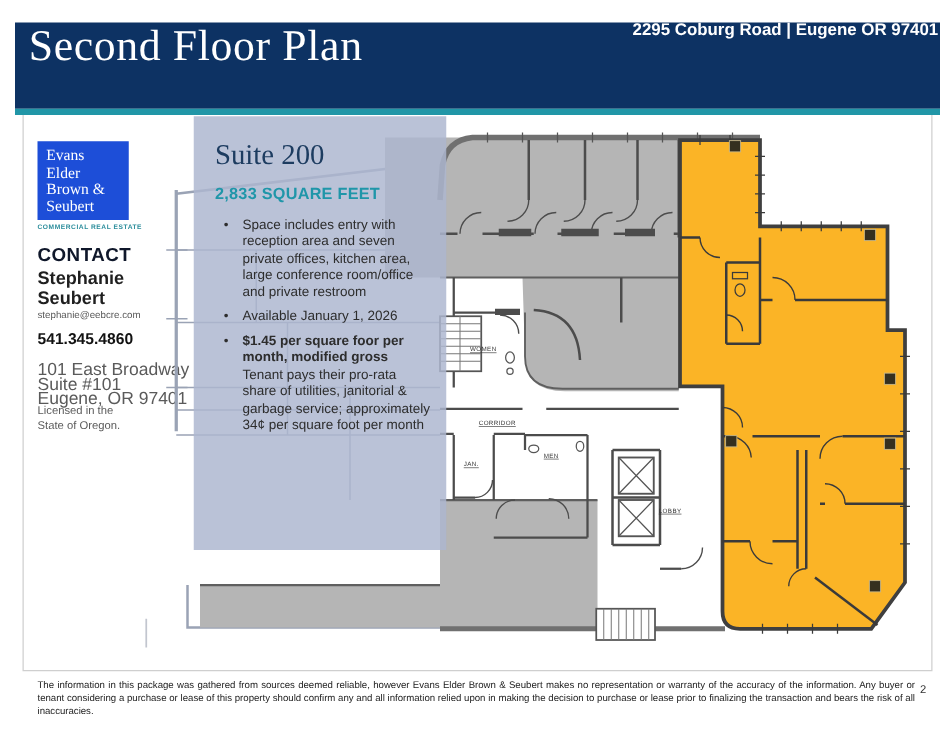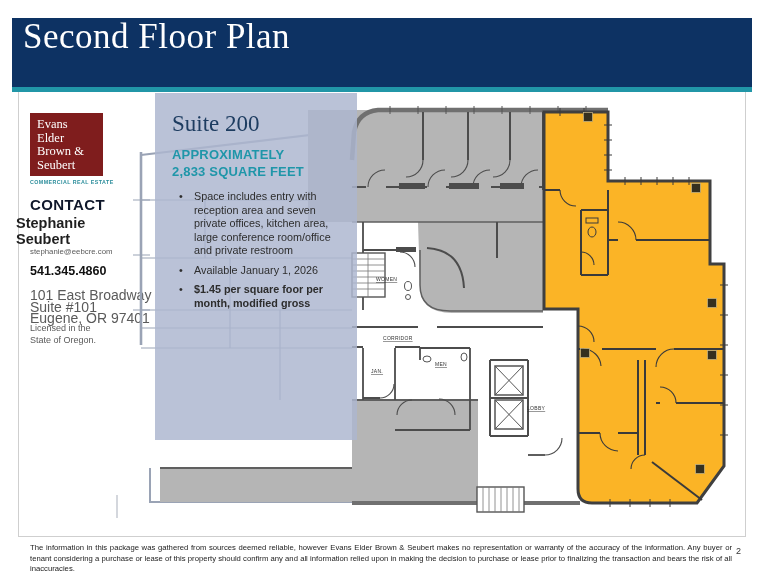--- a/index.html
+++ b/index.html
@@ -11,28 +11,28 @@
   .page-frame{position:absolute;left:18px;top:88px;width:726px;height:447px;
     border:1px solid #cfcfcf;background:transparent;}
   
   .header-bar{position:absolute;left:12px;top:18px;width:740px;height:69px;background:#0d3263;}
   .header-title{position:absolute;left:23px;top:17px;color:#ffffff;
     font-family:"Liberation Serif",serif;font-size:35px;letter-spacing:.5px;font-weight:400;}
   .header-addr{position:absolute;left:506px;top:15px;color:#ffffff;
     font-size:13.5px;font-weight:bold;line-height:17px;}
   .teal-rule{position:absolute;left:12px;top:87px;width:740px;height:5px;background:#2196a7;}
   
-  .logo-box{position:absolute;left:30px;top:113px;width:73px;height:63px;background:#7f1d1d;
+  .logo-box{position:absolute;left:30px;top:113px;width:73px;height:63px;background:#1d4ed8;
     color:#fff;font-family:"Liberation Serif",serif;font-size:12.5px;line-height:13.6px;
     padding:5px 0 0 7px;box-sizing:border-box;}
   .logo-tagline{position:absolute;left:30px;top:179px;color:#2b8d9b;font-size:5.3px;
     letter-spacing:.45px;font-weight:bold;}
   .contact-heading{position:absolute;left:30px;top:196px;color:#0f172a;font-size:15px;
     font-weight:bold;letter-spacing:.4px;}
-  .contact-name{position:absolute;left:16px;top:215px;width:82px;color:#1f1f1f;
+  .contact-name{position:absolute;left:30px;top:215px;width:82px;color:#1f1f1f;
     font-size:14.5px;font-weight:bold;line-height:16px;}
   .contact-email{position:absolute;left:30px;top:247px;color:#5a5a5a;font-size:7.8px;}
   .contact-phone{position:absolute;left:30px;top:264px;color:#111;font-size:12.5px;font-weight:bold;}
   .contact-addr{position:absolute;left:30px;top:290px;color:#5a5a5a;font-size:14px;line-height:11.5px;}
   .contact-license{position:absolute;left:30px;top:323px;width:78px;color:#5a5a5a;
     font-size:9px;line-height:11.5px;}
   
   .suite-panel{position:absolute;left:155px;top:93px;width:202px;height:347px;
     background:rgba(173,182,207,0.84);z-index:5;box-sizing:border-box;padding:18px 10px 0 17px;}
   .suite-title{font-family:"Liberation Serif",serif;font-size:23px;color:#1d3c60;margin:0 0 10px 0;}
@@ -199,20 +199,21 @@
     <text class="room-label" x="383" y="340">CORRIDOR</text>
     <text class="room-label" x="371" y="373">JAN.</text>
     <text class="room-label" x="435" y="366">MEN</text>
     <text class="room-label" x="527" y="410">LOBBY</text>
   </g>
 </svg>
 
 <div class="header-bar"></div>
 <div class="header-title">Second Floor Plan</div>
 <div class="header-addr">
+  <div>2295 Coburg Road | Eugene OR 97401</div>
 </div>
 <div class="teal-rule"></div>
 
 <div class="logo-box">
   <div>Evans</div>
   <div>Elder</div>
   <div>Brown &amp;</div>
   <div>Seubert</div>
 </div>
 <div class="logo-tagline">COMMERCIAL REAL ESTATE</div>
@@ -224,26 +225,26 @@
 <div class="contact-addr">
   <div>101 East Broadway</div>
   <div>Suite #101</div>
   <div>Eugene, OR 97401</div>
 </div>
 <div class="contact-license">Licensed in the State of Oregon.</div>
 
 <div class="suite-panel">
   <div class="suite-title">Suite 200</div>
   <div class="suite-sub">
-    <div>APPROXIMATELY</div>
     <div>2,833 SQUARE FEET</div>
   </div>
   <ul class="suite-bullets">
     <li>Space includes entry with reception area and seven private offices, kitchen area, large conference room/office and private restroom</li>
     <li>Available January 1, 2026</li>
     <li>
       <span class="b">$1.45 per square foor per month, modified gross</span>
+      <span>Tenant pays their pro-rata share of utilities, janitorial &amp; garbage service; approximately 34¢ per square foot per month</span>
     </li>
   </ul>
 </div>
 
 <div class="footer-text">The information in this package was gathered from sources deemed reliable, however Evans Elder Brown &amp; Seubert makes no representation or warranty of the accuracy of the information. Any buyer or tenant considering a purchase or lease of this property should confirm any and all information relied upon in making the decision to purchase or lease prior to finalizing the transaction and bears the risk of all inaccuracies.</div>
 <div class="page-num">2</div>
 
 </body></html>

